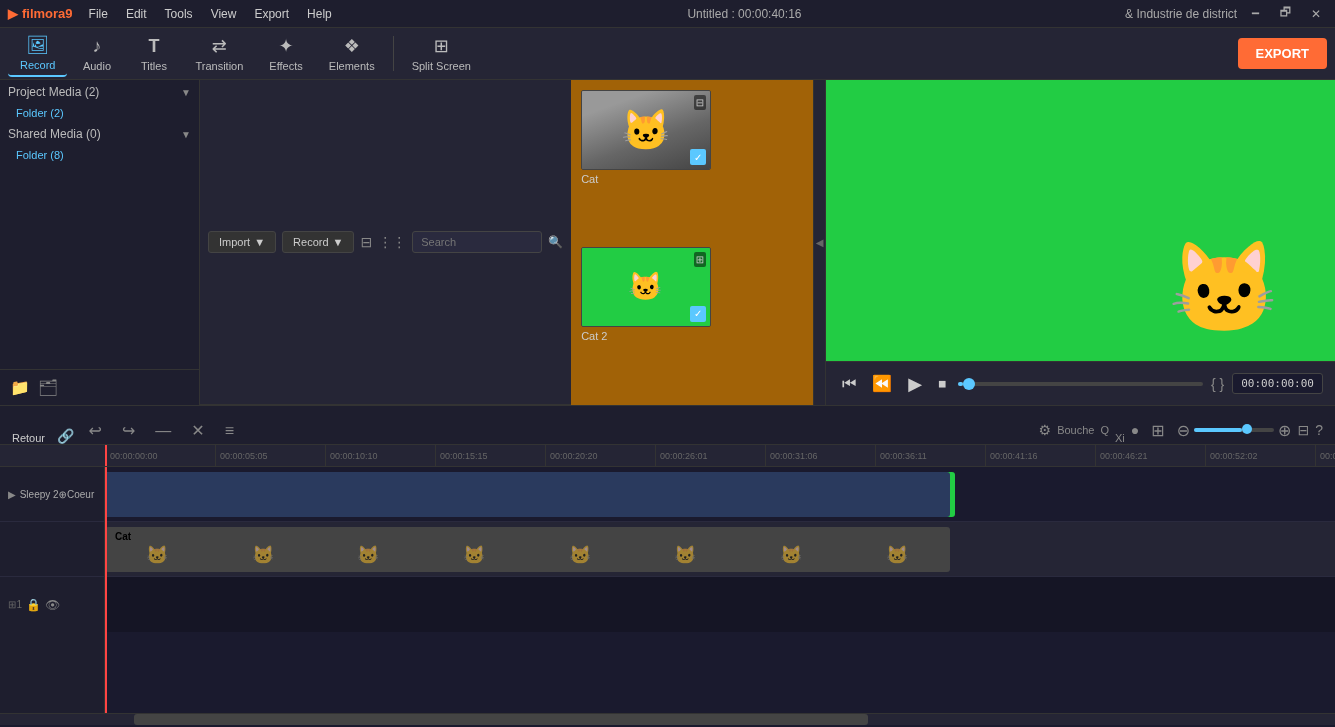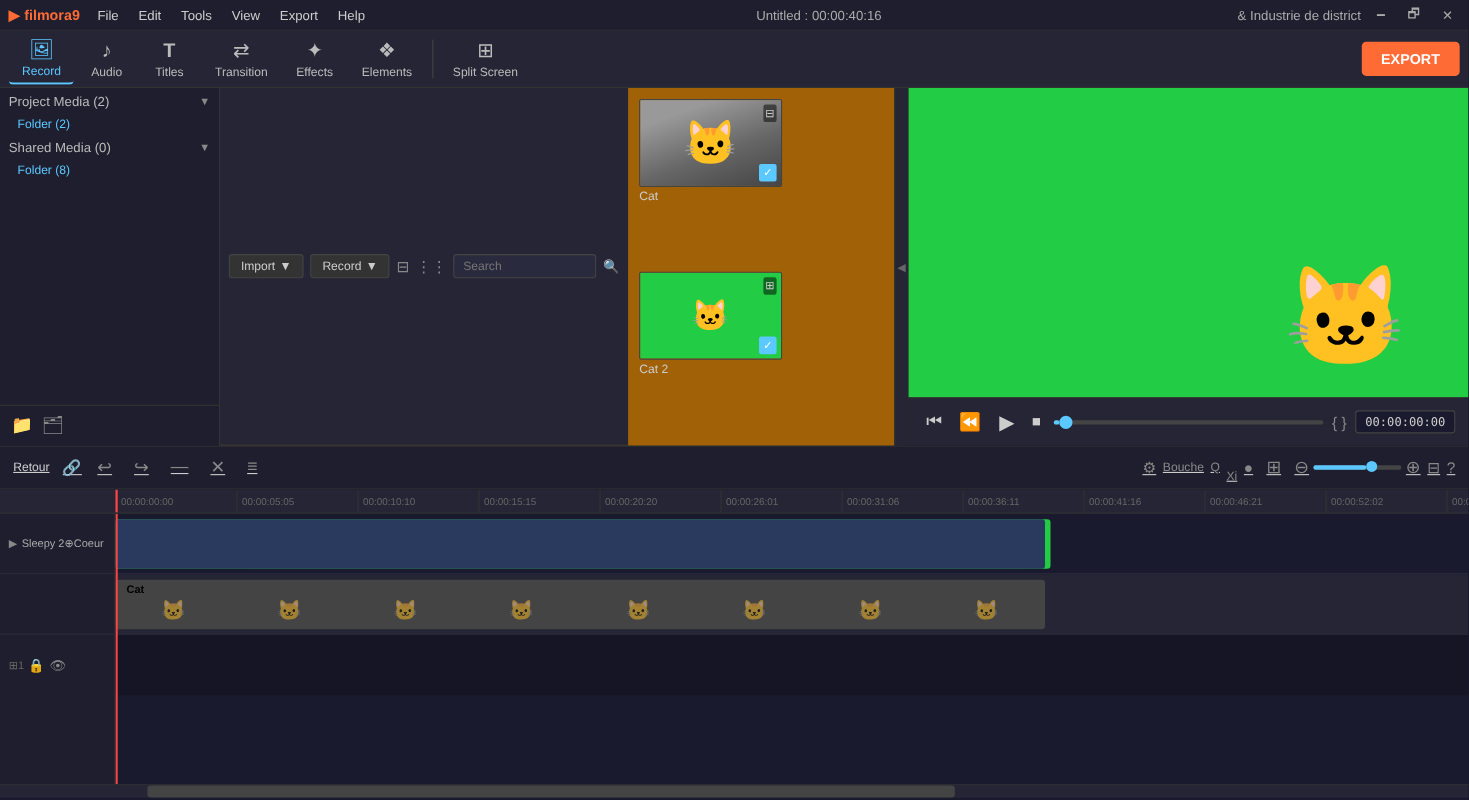--- a/index.html
+++ b/index.html
@@ -265,26 +265,25 @@
     .produit-label { color: #888; font-size: 10px; }
     .xiang-label { color: #888; font-size: 11px; }
     .vol-icon { color: #888; font-size: 14px; cursor: pointer; }
     .fullscreen-btn { color: #888; font-size: 14px; cursor: pointer; }
 
     
     .edit-toolbar {
       background: #1e1e2e;
       height: 40px;
       display: flex;
-      align-items: center;
+      align-items: flex-end;
       padding: 0 12px;
       gap: 8px;
       border-top: 1px solid #333;
       border-bottom: 1px solid #333;
-      text-decoration: underline;
     }
     .edit-btn {
       background: none;
       border: none;
       color: #888;
       cursor: pointer;
       font-size: 16px;
       padding: 4px 6px;
     }
     .edit-toolbar-right {

